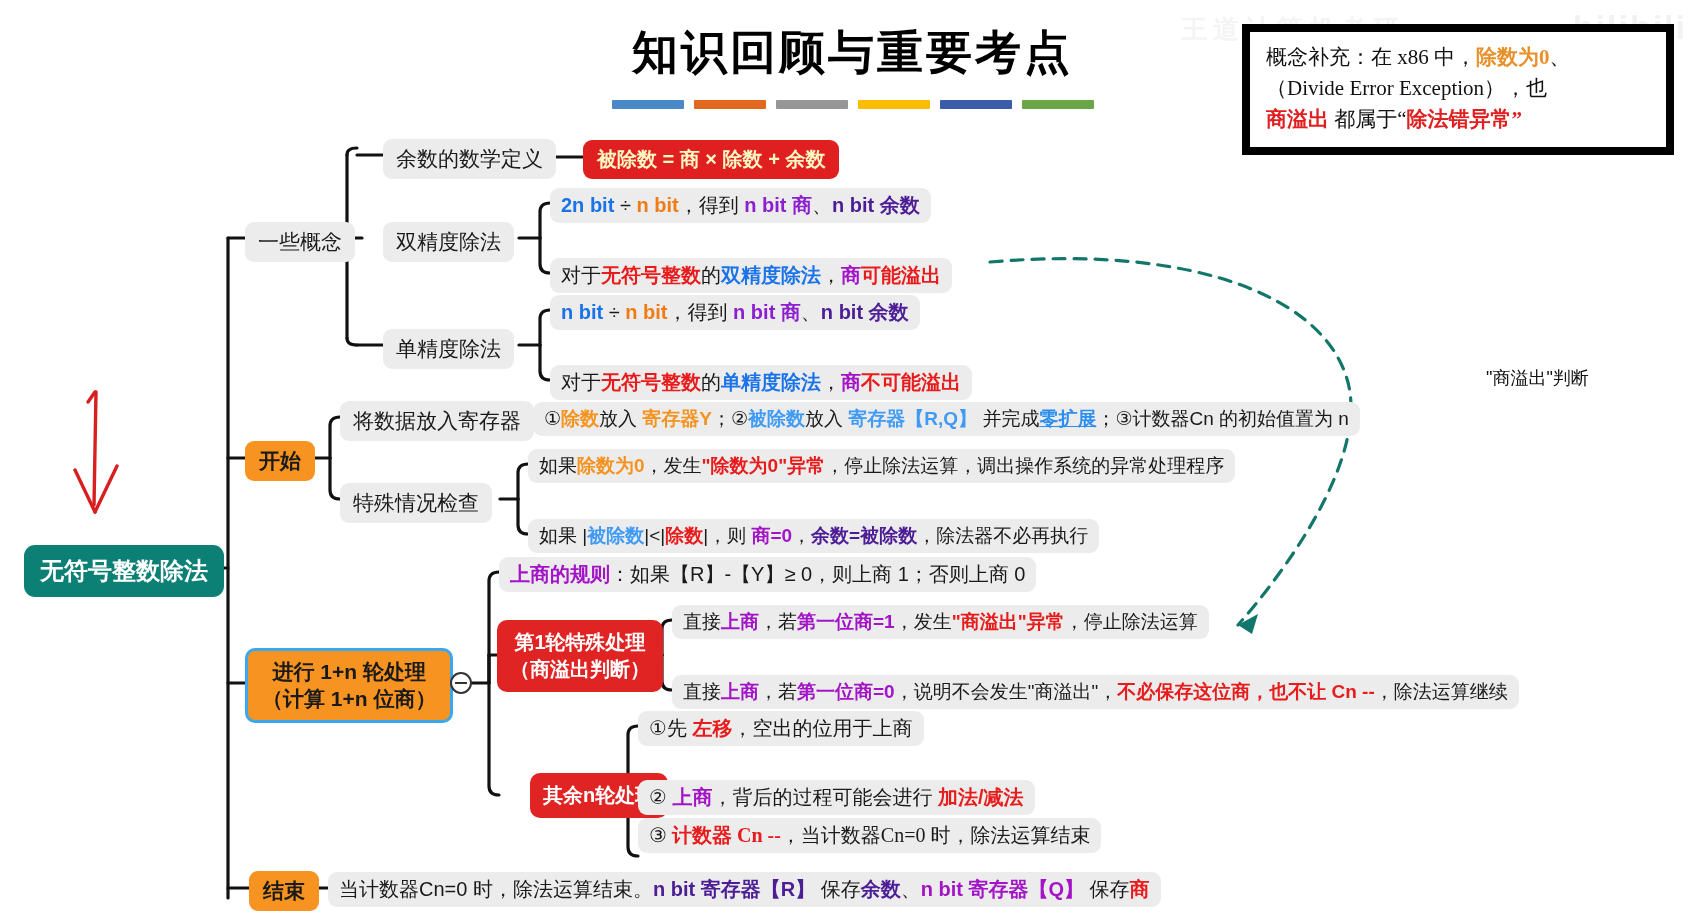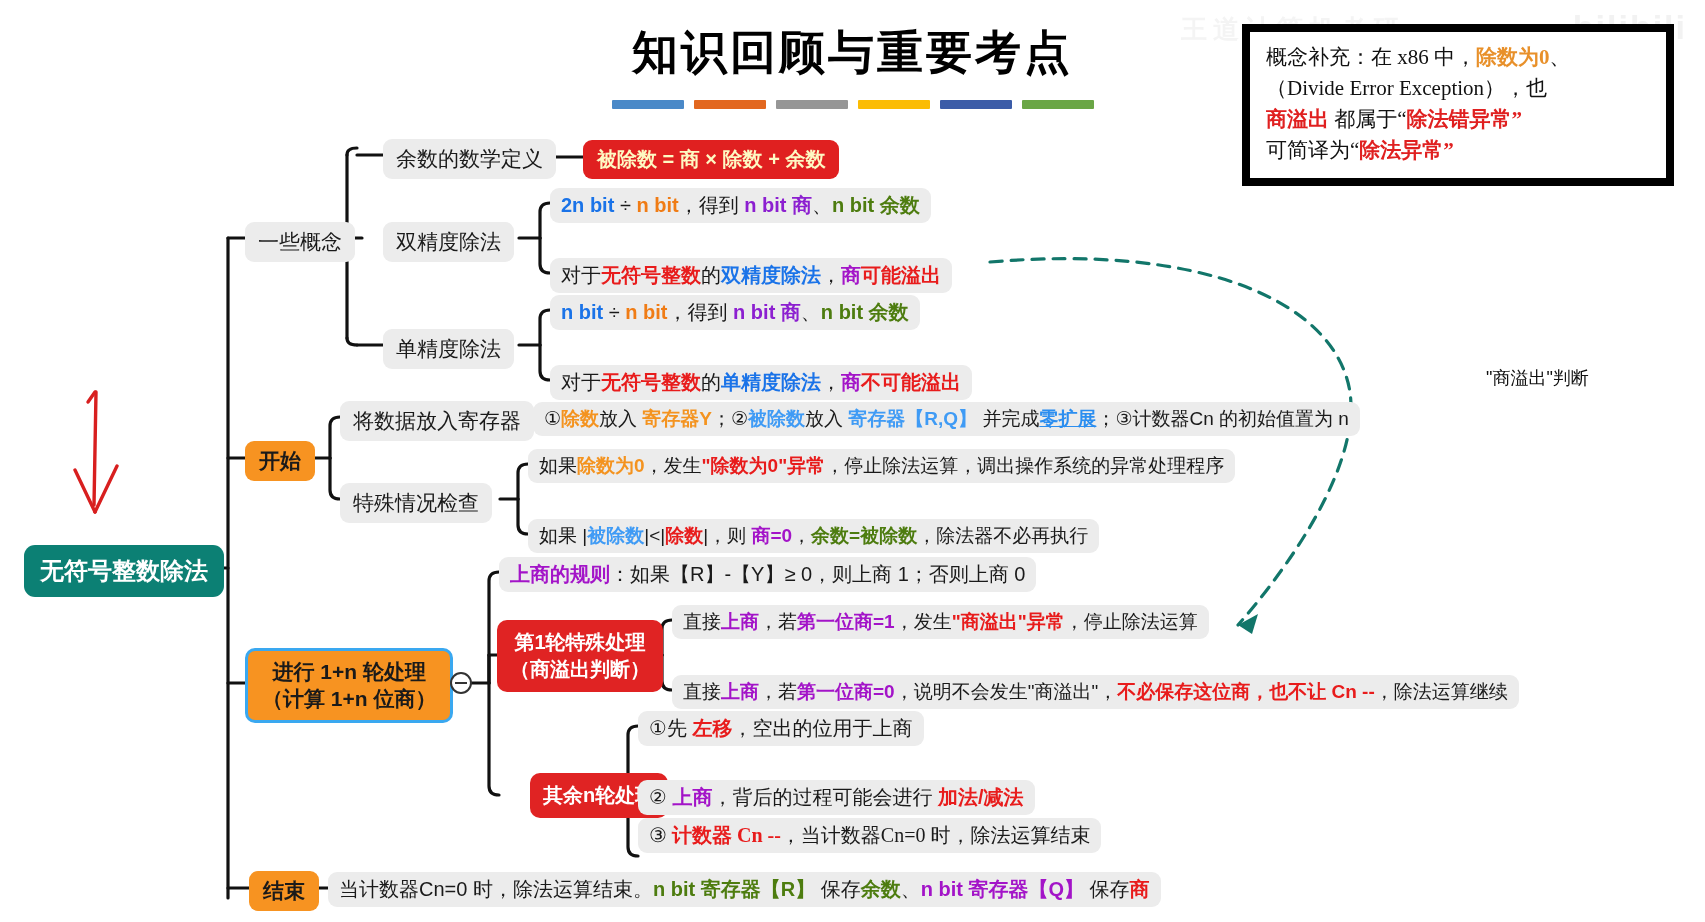--- a/index.html
+++ b/index.html
@@ -76,21 +76,21 @@
     border-radius:10px;padding:7px 14px;font-size:21px;font-weight:600;
     text-align:center;line-height:1.3;white-space:nowrap;
   }
 
   
   .c-blue{color:#1a73e8;font-weight:700;}
   .c-blue2{color:#3f9bf5;font-weight:700;}
   .c-orange{color:#f07c15;font-weight:700;}
   .c-orange2{color:#f4931f;font-weight:700;}
   .c-purple{color:#8c1fd0;font-weight:700;}
-  .c-green{color:#4d7c0f;font-weight:700;}
+  .c-green{color:#4c1d95;font-weight:700;}
   .c-red{color:#e81c1c;font-weight:700;}
   .c-mag{color:#a314c8;font-weight:700;}
   .u-blue{color:#2b8ef0;font-weight:700;text-decoration:underline;}
 
   #label-overflow{
     left:1486px;top:366px;font-size:18px;color:#111;white-space:nowrap;
   }
   svg.lines{position:absolute;left:0;top:0;width:1705px;height:922px;pointer-events:none;}
   .minus-btn{
     left:450px;top:672px;width:22px;height:22px;border:2px solid #333;
@@ -113,21 +113,20 @@
     <i style="background:#969696"></i>
   <i style="background:#fbbc04"></i>
     <i style="background:#3b5ca8"></i>
     <i style="background:#6aa645"></i>
 </div>
 
 <div class="abs" id="note-box">
   <div><span>概念补充：在 x86 中，</span><span class="or">除数为0</span><span>、</span></div>
   <div>（Divide Error Exception），也</div>
   <div><span class="rd">商溢出</span><span> 都属于“</span><span class="rd">除法错异常”</span></div>
-  <div><span>可简译为“</span><span class="rd">除法异常”</span></div>
 </div>
 
 <svg class="lines" viewBox="0 0 1705 922">
   <g fill="none" stroke="#111" stroke-width="3.2" stroke-linecap="round">
 
     <path d="M213 568 L228 568"></path>
 
     <path d="M228 238 L228 898"></path>
 
     <path d="M228 238 L245 238"></path>

